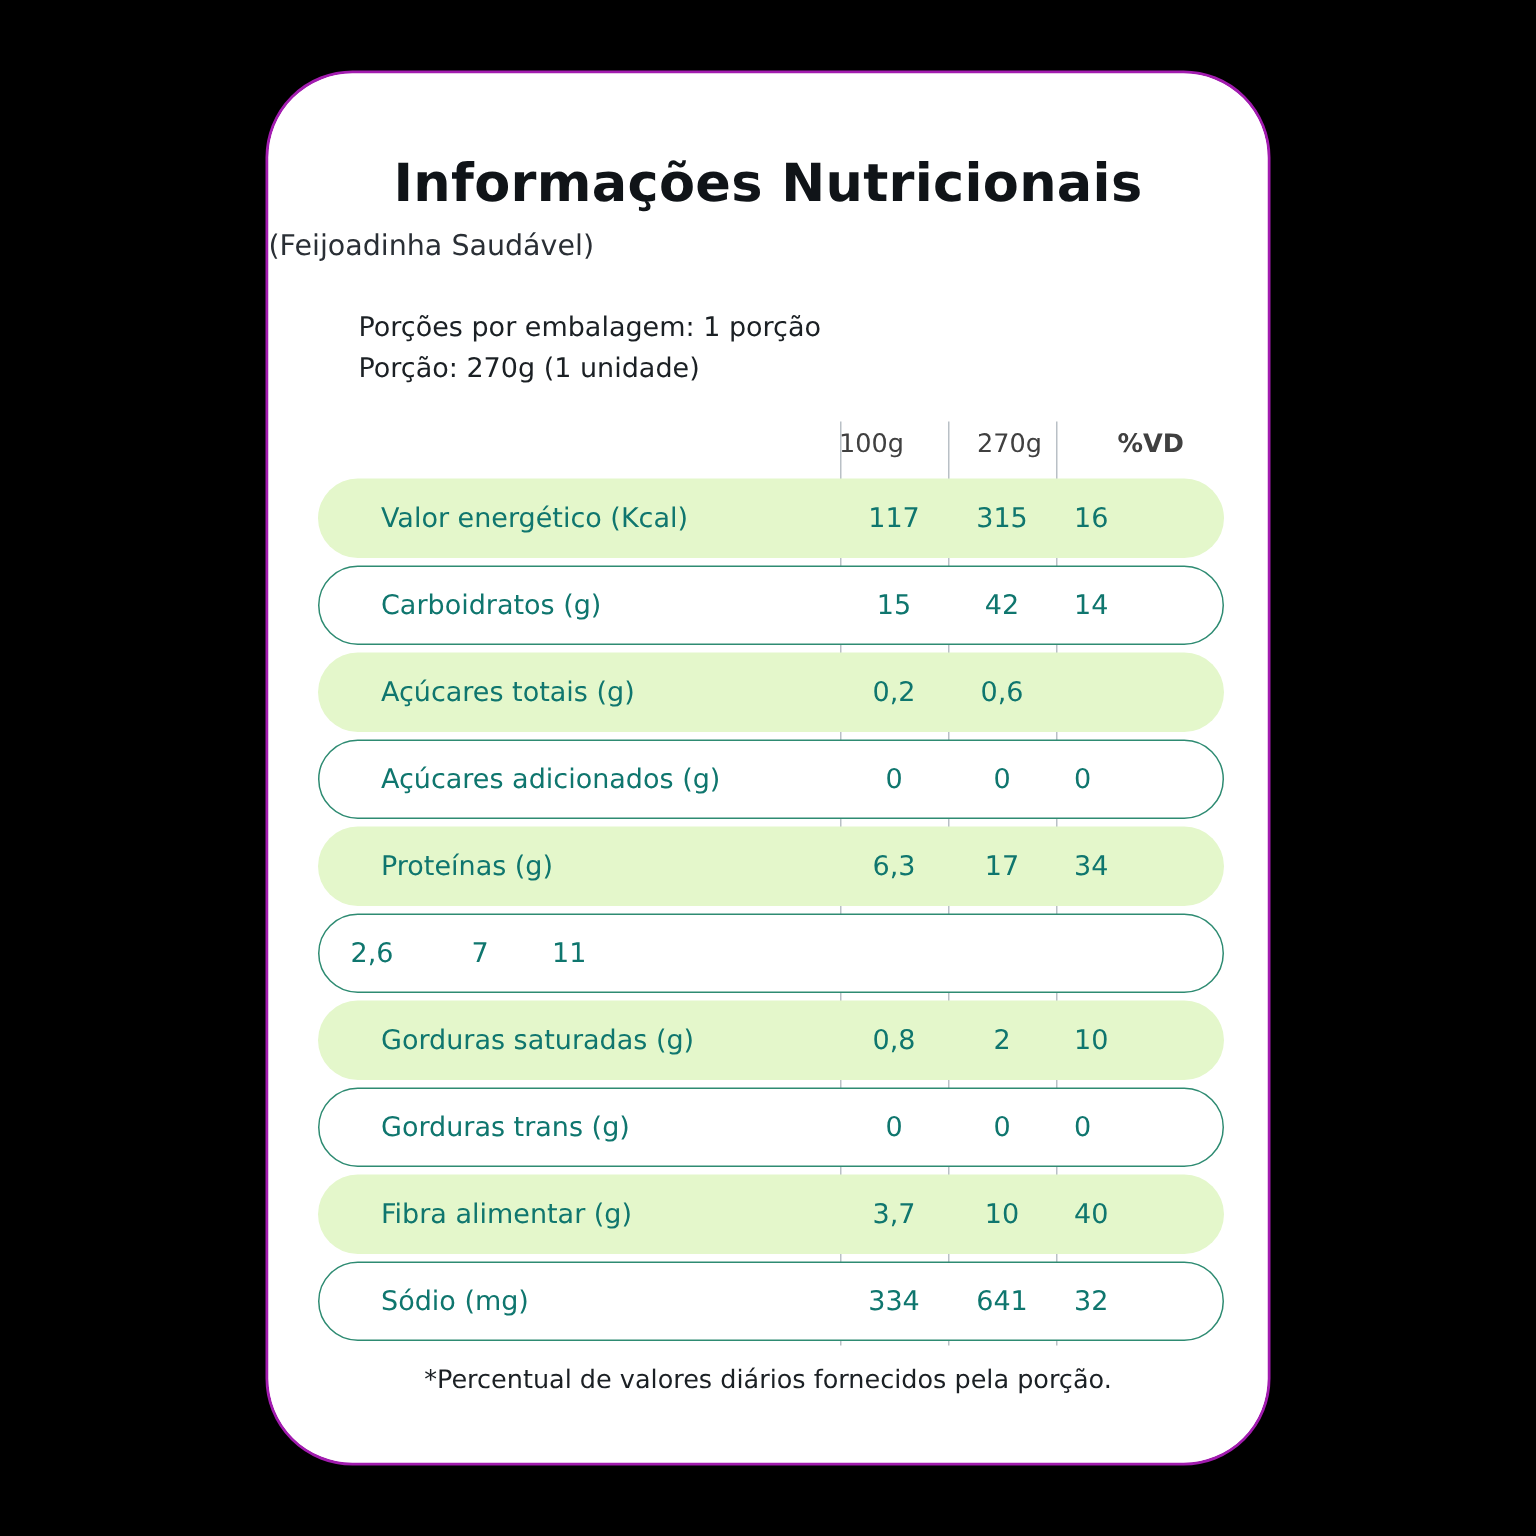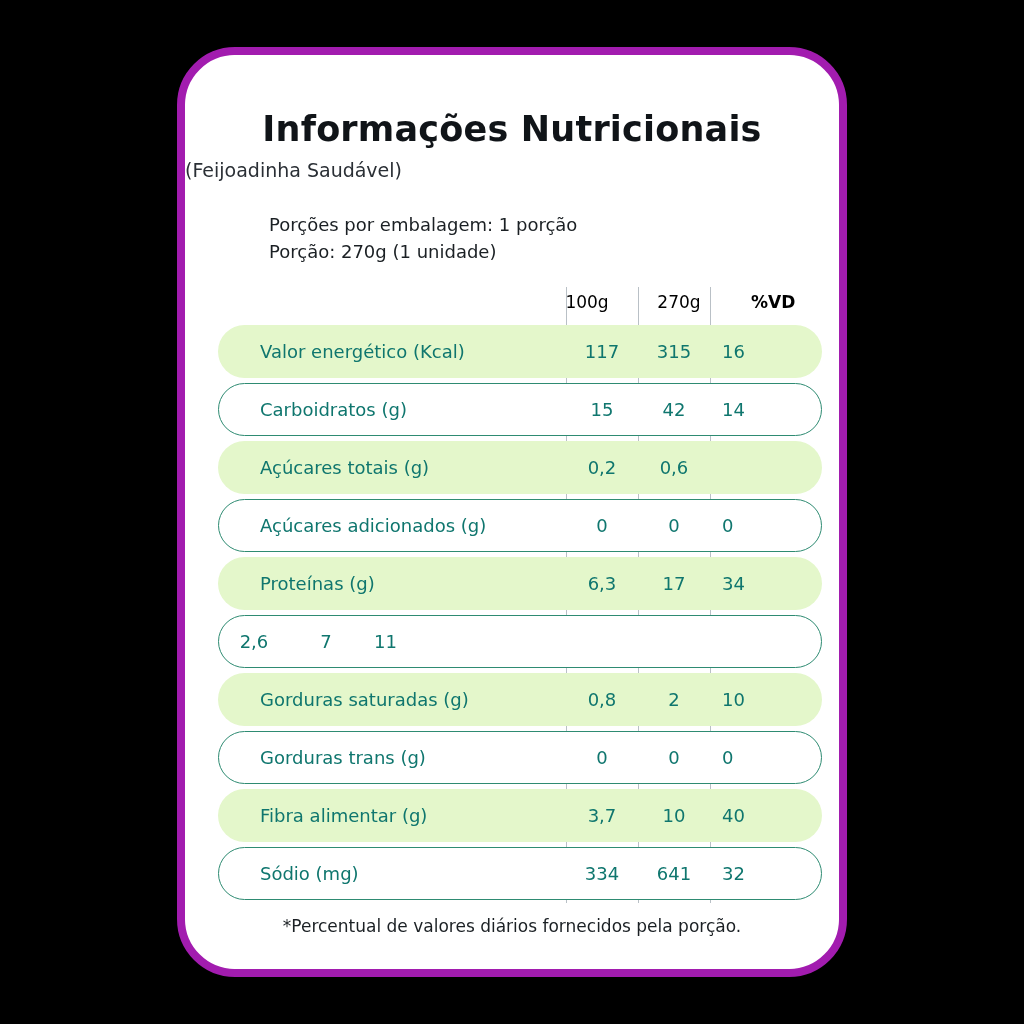--- a/index.html
+++ b/index.html
@@ -19,21 +19,21 @@
     height: 1024px;
     background: #000000;
   }
   
   .card-outer {
     position: absolute;
     left: 177px;
     top: 47px;
     width: 670px;
     height: 930px;
-    border: 8px solid #a21caf;
+    border: 2px solid #a21caf;
     border-radius: 58px;
     background: #ffffff;
     box-sizing: border-box;
   }
   .card-inner {
     position: absolute;
     left: 0px;
     top: 0px;
     right: 0px;
     bottom: 0px;
@@ -58,21 +58,21 @@
     letter-spacing: 0.2px;
   }
   .subtitle {
     text-align: left;
     font-size: 19px;
     color: #2a2f35;
     margin-top: 10px;
   }
   .servings {
     margin-top: 30px;
-    margin-left: 84px;
+    margin-left: 60px;
     font-size: 18px;
     color: #1b2024;
     line-height: 1.5;
   }
   .table {
     margin-top: 16px;
     margin-left: 33px;
     width: 604px;
     position: relative;
   }
@@ -82,21 +82,21 @@
     display: flex;
     align-items: center;
   }
   .ch-label {
     width: 348px;
   }
   .ch-cell {
     width: 72px;
     text-align: center;
     font-size: 17px;
-    color: #000000;
+    color: #404040;
     margin-left: 28px;
   }
   .ch-cell.c1 { width: 72px; }
   .ch-cell.c2 { width: 72px; }
   .ch-cell.c3 { width: 80px; text-align: left; padding-left: 12px; font-weight: bold; }
   
   .vline {
     position: absolute;
     width: 1px;
     background: #b9c0c6;

